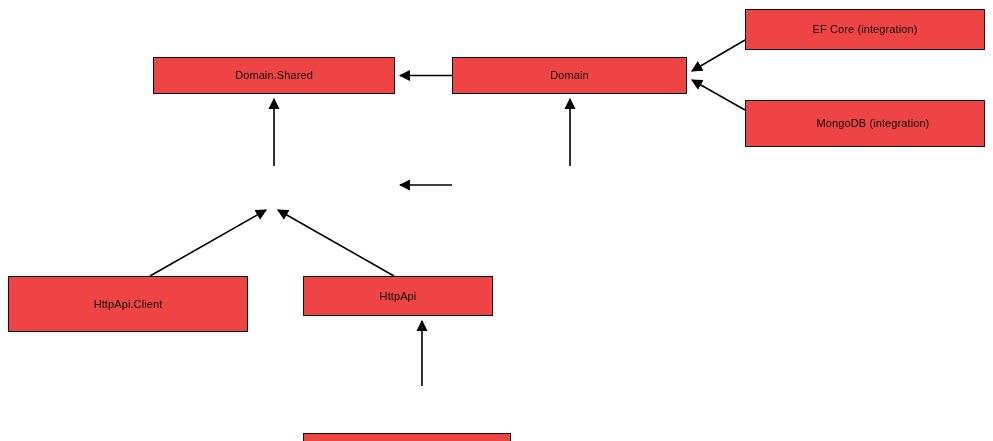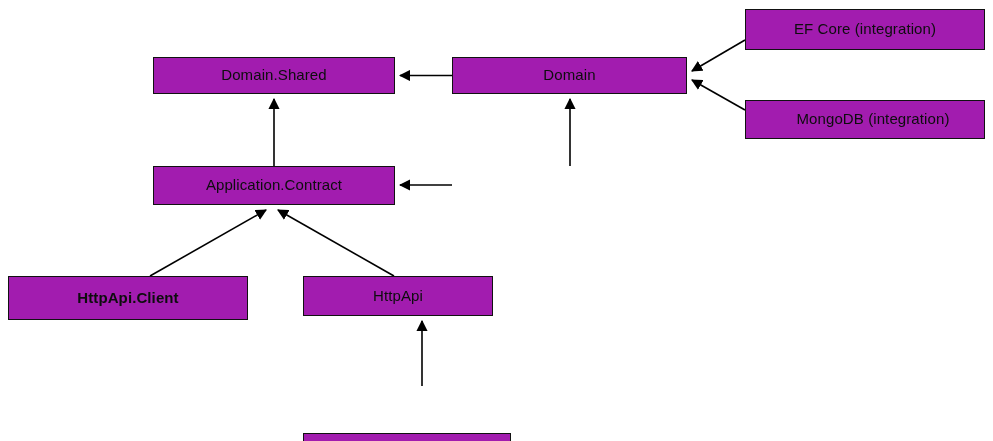--- a/index.html
+++ b/index.html
@@ -21,28 +21,28 @@
     position: absolute;
     left: 0;
     top: 0;
     width: 993px;
     height: 441px;
     pointer-events: none;
   }
   .node {
     position: absolute;
     box-sizing: border-box;
-    background: #a21caf;
+    background: #ef4444;
     border: 1.6px solid #111111;
     display: flex;
     align-items: center;
     justify-content: center;
     text-align: center;
     color: #0d0d0d;
-    font-size: 15px;
+    font-size: 11px;
     line-height: 1.1;
     letter-spacing: 0.1px;
     white-space: nowrap;
   }
   .node-label {
     display: block;
   }
 </style>
 </head>
 <body>
@@ -80,30 +80,27 @@
   </div>
 
   <div class="node" style="left:452px; top:57px; width:235px; height:37px;">
     <span class="node-label">Domain</span>
   </div>
 
   <div class="node" style="left:745px; top:9px; width:240px; height:41px;">
     <span class="node-label">EF Core (integration)</span>
   </div>
 
-  <div class="node" style="left:745px; top:100px; width:240px; height:39px;padding-left:16px;">
+  <div class="node" style="left:745px; top:100px; width:240px; height:47px;padding-left:16px;">
     <span class="node-label">MongoDB (integration)</span>
   </div>
 
-  <div class="node" style="left:153px; top:166px; width:242px; height:39px;">
-    <span class="node-label">Application.Contract</span>
-  </div>
 
 
-  <div class="node" style="left:8px; top:276px; width:240px; height:44px;font-weight:bold;">
+  <div class="node" style="left:8px; top:276px; width:240px; height:56px;">
     <span class="node-label">HttpApi.Client</span>
   </div>
 
   <div class="node" style="left:303px; top:276px; width:190px; height:40px;">
     <span class="node-label">HttpApi</span>
   </div>
 
   <div class="node" style="left:303px; top:386px; width:208px; height:39px;margin-top:47px;">
     <span class="node-label">Web</span>
   </div>

